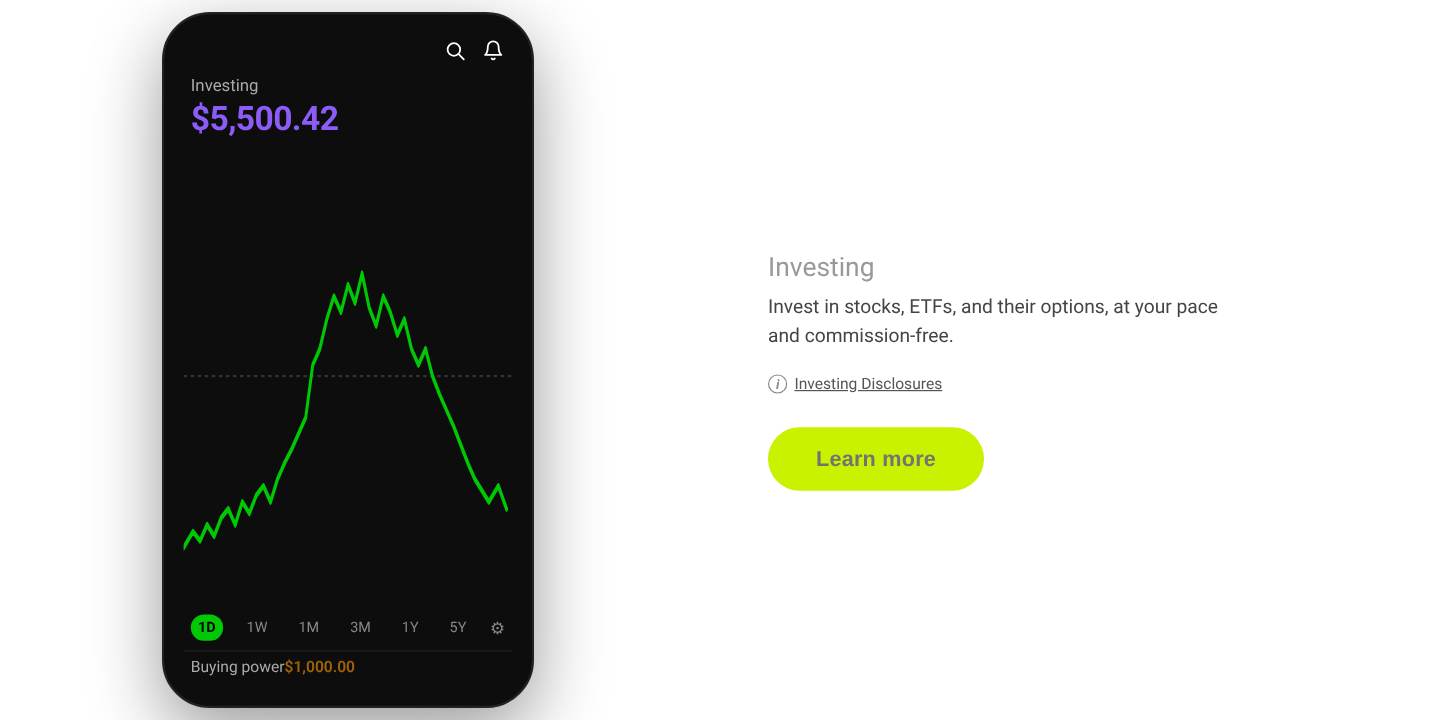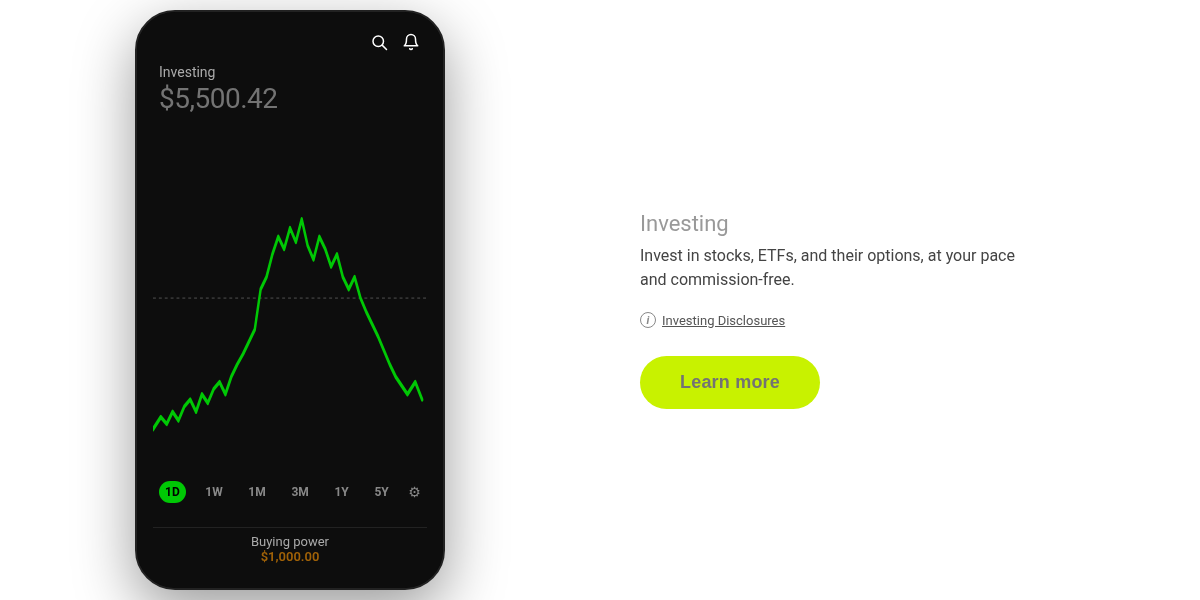--- a/index.html
+++ b/index.html
@@ -75,23 +75,23 @@
     }
 
     .portfolio-label {
       color: #aaa;
       font-size: 14px;
       font-weight: 400;
       margin-bottom: 2px;
     }
 
     .portfolio-value {
-      color: #737373;
+      color: #8b5cf6;
       font-size: 28px;
-      font-weight: 400;
+      font-weight: 700;
       letter-spacing: -0.5px;
     }
 
     .portfolio-change {
       display: flex;
       align-items: center;
       gap: 4px;
       margin-top: 4px;
       font-size: 12px;
     }
@@ -126,50 +126,48 @@
       width: 100%;
       height: 100%;
     }
 
     
     .time-selector {
       display: flex;
       justify-content: space-between;
       align-items: center;
       padding: 4px 6px;
-      margin-bottom: 20px;
+      margin-bottom: 4px;
     }
 
     .time-btn {
       color: #888;
       font-size: 12px;
-      font-weight: 700;
+      font-weight: 400;
       padding: 4px 6px;
       border-radius: 12px;
     }
 
     .time-btn.active {
       background: #00c805;
       color: #000;
       font-weight: 700;
     }
 
     .gear-icon {
       color: #888;
       font-size: 14px;
     }
 
     
     .buying-power-row {
       display: flex;
-      justify-content: space-between;
       align-items: center;
       padding: 6px 6px 8px;
       border-top: 1px solid #222;
-      flex-direction: column;
     }
 
     .buying-power-label {
       color: #aaa;
       font-size: 13px;
     }
 
     .buying-power-value {
       color: #a16207;
       font-size: 13px;

